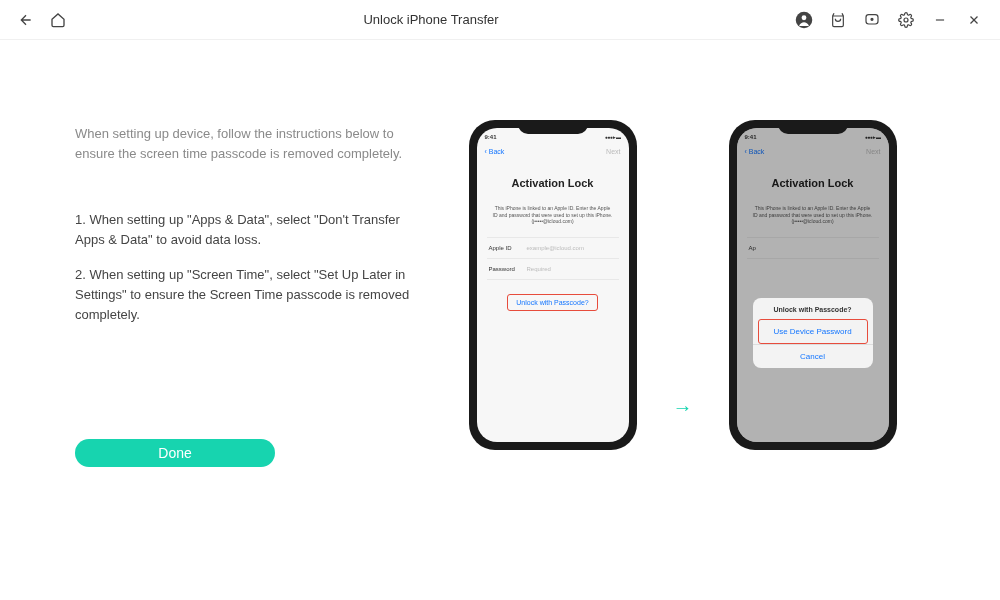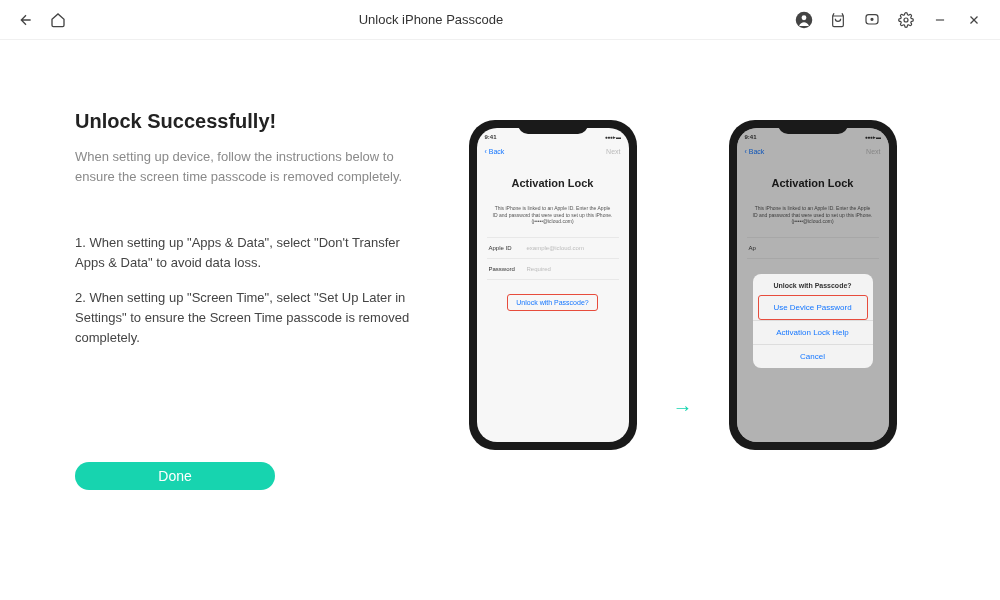--- a/index.html
+++ b/index.html
@@ -234,21 +234,21 @@
     <div class="nav-btn">
       <svg width="16" height="16" viewBox="0 0 24 24" fill="none" stroke="currentColor" stroke-width="2">
           <path d="M19 12H5M12 19l-7-7 7-7"></path>
         </svg>
     </div>
     <div class="nav-btn">
       <svg width="16" height="16" viewBox="0 0 24 24" fill="none" stroke="currentColor" stroke-width="2">
           <path d="M3 11l9-8 9 8v9a2 2 0 0 1-2 2H5a2 2 0 0 1-2-2z"></path>
         </svg>
     </div>
-    <div class="title">Unlock iPhone Passcode</div>
+    <div class="title">Unlock iPhone Transfer</div>
     <div class="right">
       <div class="icon-btn profile-icon">
         <svg width="18" height="18" viewBox="0 0 24 24" fill="currentColor">
             <circle cx="12" cy="12" r="11"></circle>
             <circle cx="12" cy="9" r="3.2" fill="#fff"></circle>
             <path d="M5.5 20c1-3.5 4-5 6.5-5s5.5 1.5 6.5 5" fill="#fff"></path>
           </svg>
       </div>
       <div class="icon-btn">
         <svg width="16" height="16" viewBox="0 0 24 24" fill="none" stroke="currentColor" stroke-width="1.8">
@@ -276,21 +276,20 @@
         <svg width="14" height="14" viewBox="0 0 24 24" stroke="currentColor" stroke-width="2">
             <line x1="6" y1="6" x2="18" y2="18"></line>
             <line x1="18" y1="6" x2="6" y2="18"></line>
           </svg>
       </div>
     </div>
   </div>
 
   <div class="content">
     <div class="left-panel">
-      <div class="heading">Unlock Successfully!</div>
       <div class="subtext">When setting up device, follow the instructions below to ensure the screen time passcode is removed completely.</div>
       <div class="steps">
         <p>1. When setting up "Apps &amp; Data", select "Don't Transfer Apps &amp; Data" to avoid data loss.</p>
         <p>2. When setting up "Screen Time", select "Set Up Later in Settings" to ensure the Screen Time passcode is removed completely.</p>
       </div>
       <button class="done-btn">Done</button>
     </div>
 
     <div class="right-panel">
 
@@ -342,21 +341,20 @@
             <div class="field-block">
               <div class="field-row">
                 <span class="field-label">Ap</span>
               </div>
             </div>
           </div>
           <div class="dimmed-overlay"></div>
           <div class="popup">
             <div class="popup-title">Unlock with Passcode?</div>
             <div class="popup-item highlight">Use Device Password</div>
-            <div class="popup-item">Activation Lock Help</div>
             <div class="popup-item">Cancel</div>
           </div>
         </div>
       </div>
 
     </div>
   </div>
 </div>
 
 </body></html>

